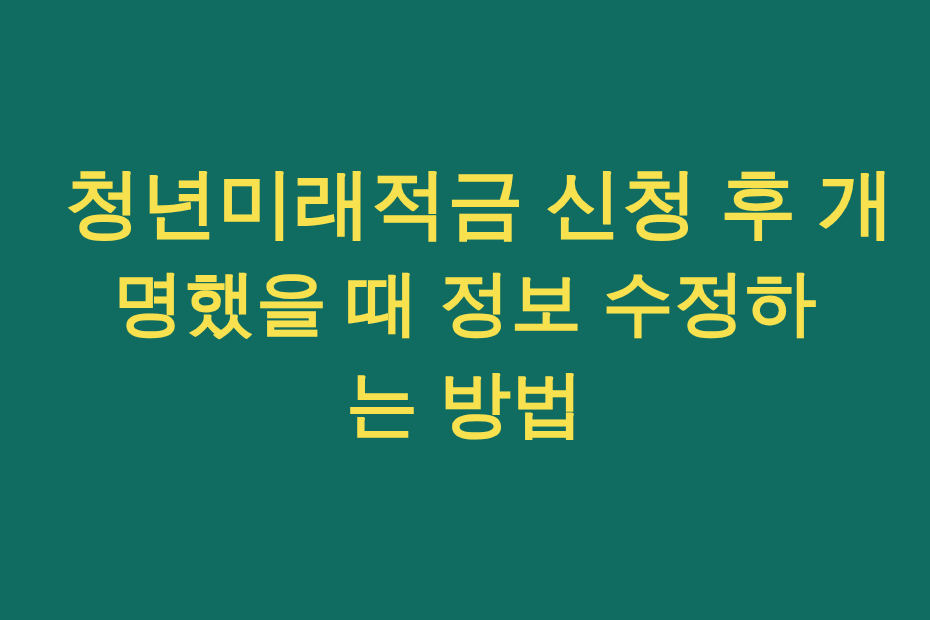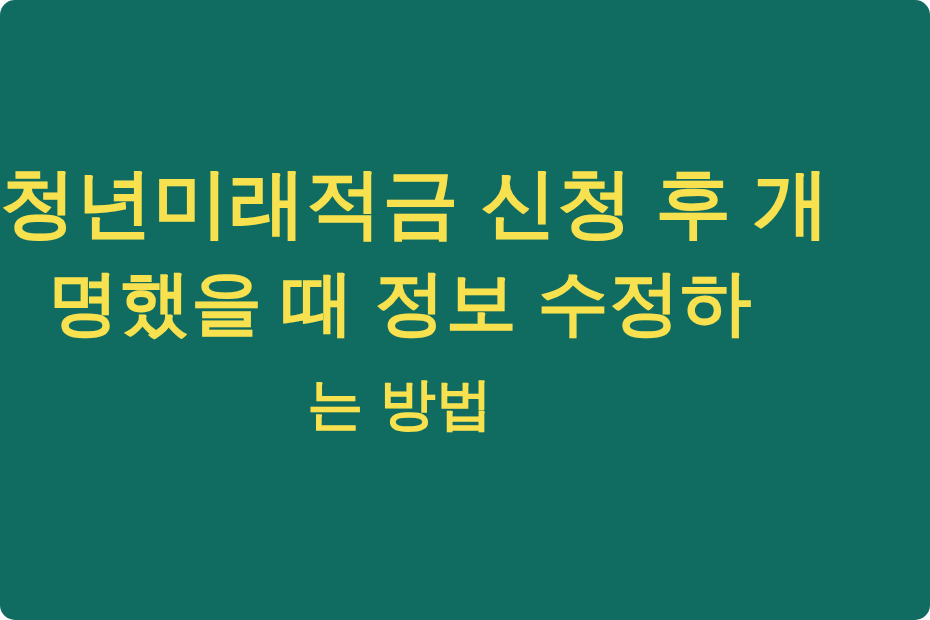--- a/index.html
+++ b/index.html
@@ -13,22 +13,22 @@
   }
 
   .banner {
     position: relative;
     width: 930px;
     height: 620px;
     overflow: hidden;
     box-sizing: border-box;
     display: flex;
     align-items: center;
+    justify-content: center;
     font-family: "Liberation Sans", "DejaVu Sans", sans-serif;
-    border-radius: 15px;
   }
 
   .banner-text-block {
     width: 800px;
     text-align: center;
     display: flex;
     flex-direction: column;
     align-items: center;
     justify-content: center;
     margin-top: -12px;
@@ -41,21 +41,21 @@
     line-height: 100px;
     font-weight: 700;
     letter-spacing: 0.5px;
     white-space: nowrap;
     text-rendering: geometricPrecision;
     -webkit-font-smoothing: antialiased;
   }
 
   .banner-line-1 { font-size: 76px; }
   .banner-line-2 { font-size: 71px; }
-  .banner-line-3 { font-size: 56px; }
+  .banner-line-3 { font-size: 72px; }
 </style>
 </head>
 <body>
 
 <div class="banner" style="background: rgb(16, 107, 96); color: rgb(247, 225, 78); text-align: center;">
 
   <div class="banner-text-block">
 
     <span class="banner-line banner-line-1">청년미래적금 신청 후 개</span>
 

